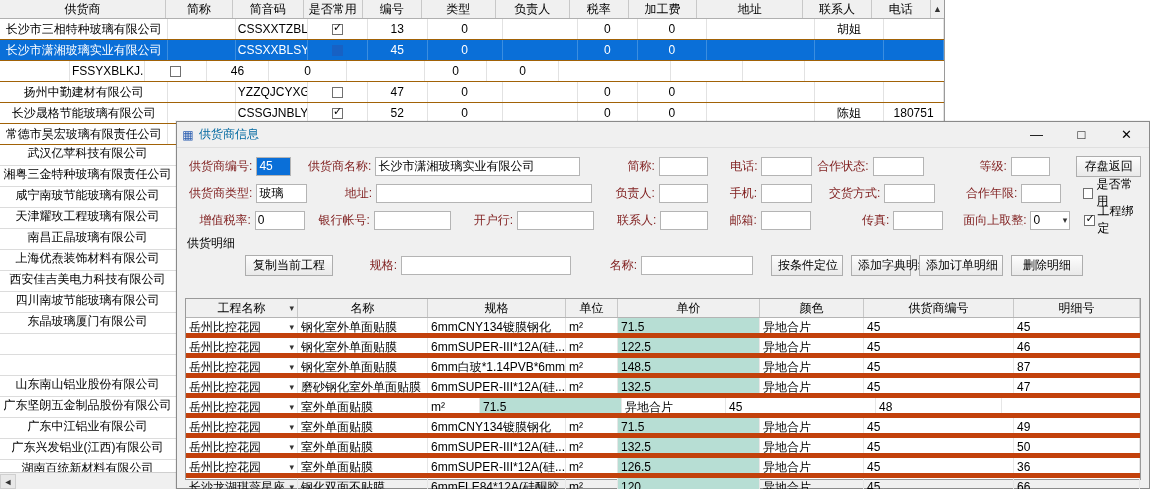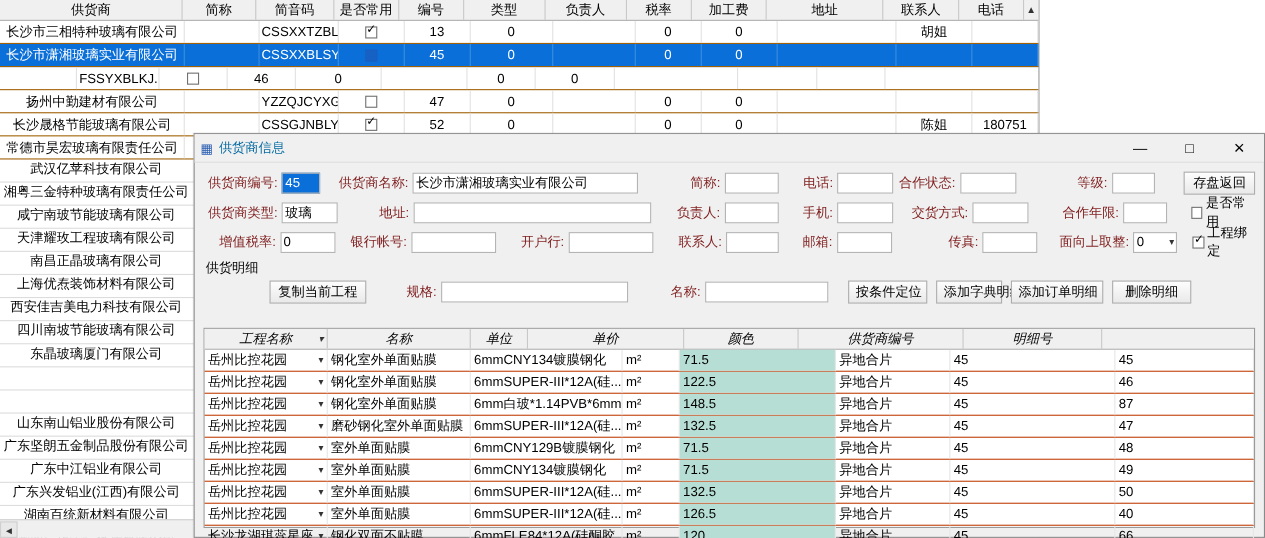--- a/index.html
+++ b/index.html
@@ -136,23 +136,23 @@
   .section-label { font-size: 12px; margin: 2px 0 2px 2px; }
 
   
   .dgrid {
     position: absolute; left: 8px; top: 150px; width: 956px; height: 182px;
     background: #fff; border: 1px solid #9a9a9a;
   }
   .dg-head { display: flex; height: 19px; background: #f0f0f0; border-bottom: 1px solid #b4b4b4; }
   .dg-head .h {
     border-right: 1px solid #c8c8c8; font-size: 12px; line-height: 18px;
-    text-align: center; white-space: nowrap; overflow: hidden; font-style: italic;
-  }
-  .dg-row { display: flex; height: 20px; border-bottom: 1px solid #c2410c; }
+    text-align: center; white-space: nowrap; overflow: hidden;
+  }
+  .dg-row { display: flex; height: 20px; border-bottom: 5px solid #c2410c; }
   .dg-row .c {
     border-right: 1px solid #e6e6e6; font-size: 12px; line-height: 19px;
     padding: 0 3px; white-space: nowrap; overflow: hidden;
   }
   .dg-row .c.teal { background: #b7ded4; }
   .w-proj { width: 112px; position: relative; padding-right: 14px; }
   .w-proj::after { content:"▾"; position:absolute; right:3px; top:0; font-size:9px; color:#333; }
   .w-name { width: 130px; }
   .w-spec { width: 138px; }
   .w-unit { width: 52px; }
@@ -416,20 +416,21 @@
         <div class="btn" style="width:72px;margin-left:18px">按条件定位</div>
         <div class="btn" style="width:60px;margin-left:8px">添加字典明细</div>
         <div class="btn" style="width:84px;margin-left:8px">添加订单明细</div>
         <div class="btn" style="width:72px;margin-left:8px">删除明细</div>
       </div>
 
       <div class="dgrid">
         <div class="dg-head">
           <div class="h w-proj" style="padding:0">工程名称</div>
           <div class="h w-name">名称</div>
+          <div class="h w-spec">规格</div>
           <div class="h w-unit">单位</div>
           <div class="h w-price">单价</div>
           <div class="h w-color">颜色</div>
           <div class="h w-supno">供货商编号</div>
           <div class="h w-detno">明细号</div>
         </div>
 
         <div class="dg-row">
           <div class="c w-proj">岳州比控花园</div>
           <div class="c w-name">钢化室外单面贴膜</div>
@@ -466,21 +467,20 @@
           <div class="c w-spec">6mmSUPER-III*12A(硅...</div>
           <div class="c w-unit">m²</div>
           <div class="c w-price teal">132.5</div>
           <div class="c w-color">异地合片</div>
           <div class="c w-supno">45</div>
           <div class="c w-detno">47</div>
         </div>
         <div class="dg-row">
           <div class="c w-proj">岳州比控花园</div>
           <div class="c w-name">室外单面贴膜</div>
-          <div class="c w-spec">6mmCNY129B镀膜钢化</div>
           <div class="c w-unit">m²</div>
           <div class="c w-price teal">71.5</div>
           <div class="c w-color">异地合片</div>
           <div class="c w-supno">45</div>
           <div class="c w-detno">48</div>
         </div>
         <div class="dg-row">
           <div class="c w-proj">岳州比控花园</div>
           <div class="c w-name">室外单面贴膜</div>
           <div class="c w-spec">6mmCNY134镀膜钢化</div>
@@ -501,21 +501,21 @@
           <div class="c w-detno">50</div>
         </div>
         <div class="dg-row">
           <div class="c w-proj">岳州比控花园</div>
           <div class="c w-name">室外单面贴膜</div>
           <div class="c w-spec">6mmSUPER-III*12A(硅...</div>
           <div class="c w-unit">m²</div>
           <div class="c w-price teal">126.5</div>
           <div class="c w-color">异地合片</div>
           <div class="c w-supno">45</div>
-          <div class="c w-detno">40</div>
+          <div class="c w-detno">36</div>
         </div>
         <div class="dg-row">
           <div class="c w-proj">长沙龙湖琪蕊星座</div>
           <div class="c w-name">钢化双面不贴膜</div>
           <div class="c w-spec">6mmFLE84*12A(硅酮胶...</div>
           <div class="c w-unit">m²</div>
           <div class="c w-price teal">120</div>
           <div class="c w-color">异地合片</div>
           <div class="c w-supno">45</div>
           <div class="c w-detno">66</div>

